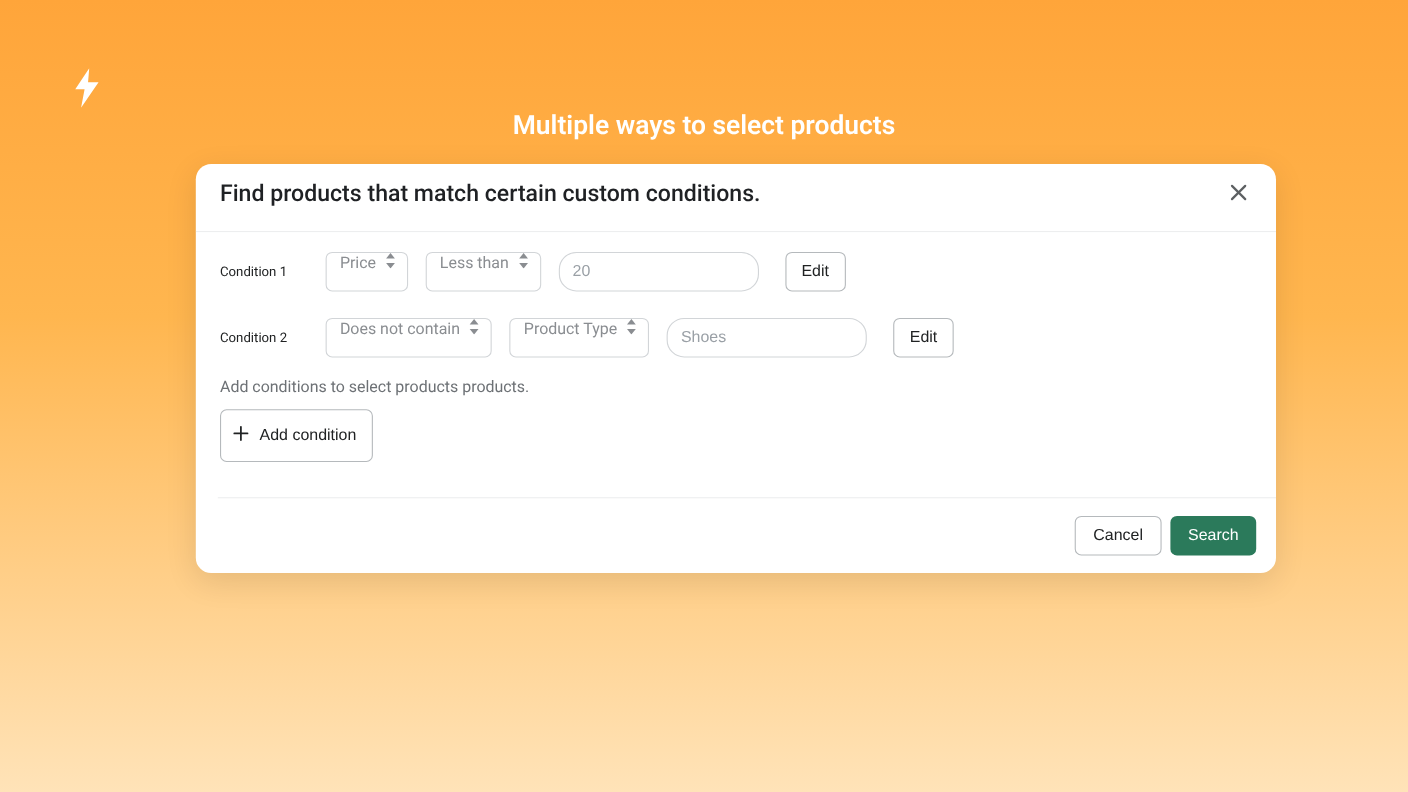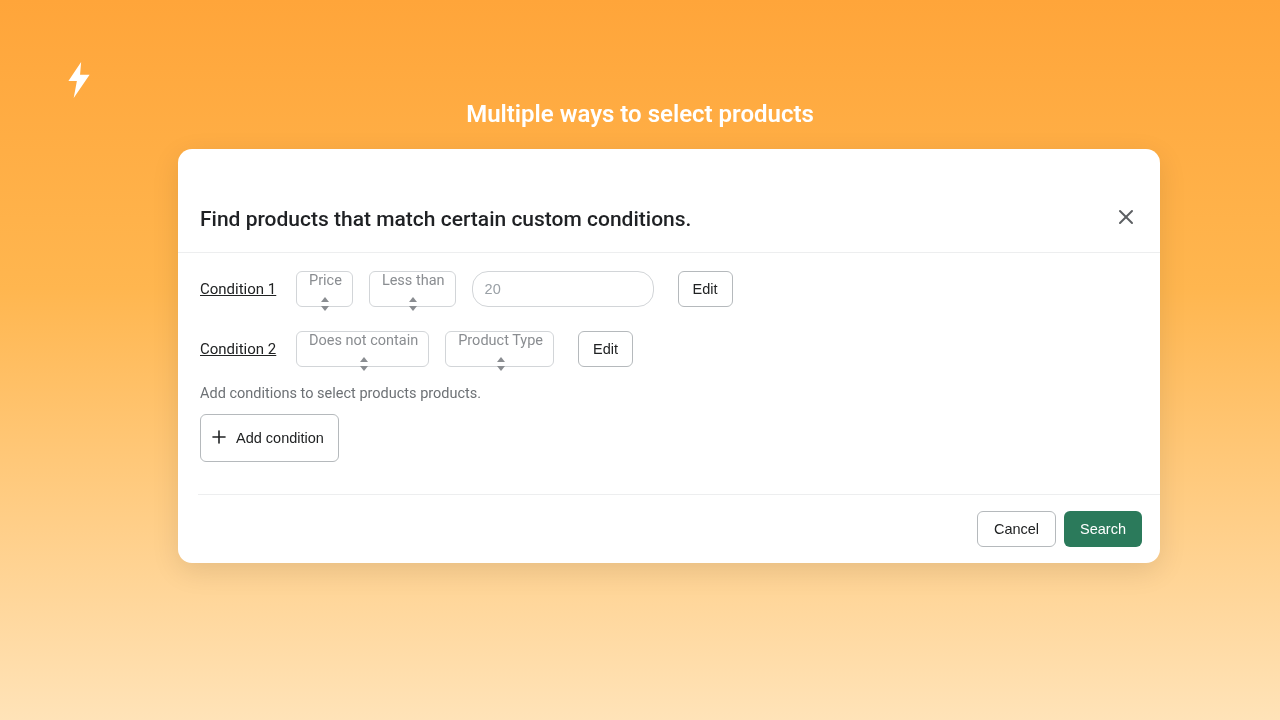--- a/index.html
+++ b/index.html
@@ -33,23 +33,22 @@
       width: 982px;
       background: #ffffff;
       border-radius: 14px;
       box-shadow: 0 8px 28px rgba(0,0,0,0.10);
       overflow: hidden;
     }
     .modal-header {
       display: flex;
       align-items: center;
       justify-content: space-between;
-      padding: 23px 20px 18px 22px;
+      padding: 12px 20px 18px 22px;
       border-bottom: 1px solid #edeeef;
-      margin-top: 31px;
     }
     .modal-header h2 {
       font-size: 21px;
       font-weight: 500;
       color: #1f2124;
     }
     .close-btn {
       background: none;
       border: none;
       cursor: pointer;
@@ -59,39 +58,37 @@
     .modal-body {
       padding: 18px 22px 32px 22px;
     }
     .row {
       display: flex;
       align-items: center;
       gap: 16px;
       margin-bottom: 24px;
     }
     .row-label {
-      font-size: 15px;
+      font-size: 12px;
       color: #202223;
       width: 80px;
       flex-shrink: 0;
-      text-decoration: underline;
     }
     .pseudo-select {
       display: inline-flex;
       align-items: center;
       gap: 8px;
       height: 36px;
       padding: 0 10px 16px 12px;
       border: 1px solid #d2d5d8;
       border-radius: 6px;
       background: #fff;
       color: #8a8d91;
       font-size: 14.5px;
       cursor: pointer;
-      flex-direction: column;
     }
     .pseudo-select .sort-icon {
       flex-shrink: 0;
     }
     .text-input {
       height: 36px;
       padding: 0 12px;
       border: 1px solid #d2d5d8;
       border-radius: 16px;
       background: #fff;
@@ -230,20 +227,21 @@
       <div class="pseudo-select">
         <span>Product Type</span>
         <span class="sort-icon">
           <svg width="10" height="14" viewBox="0 0 10 14" fill="#8a8d91">
             <path d="M5 0 L9 5 H1 Z"></path>
               <path d="M5 14 L1 9 H9 Z"></path>
           </svg>
         </span>
       </div>
 
+      <input class="text-input" style="width: 182px;" type="text" placeholder="Shoes">
 
       <button class="edit-btn">Edit</button>
     </div>
 
     <div class="helper-text">Add conditions to select products products.</div>
 
     <button class="add-btn">
       <span>
         <svg width="16" height="16" viewBox="0 0 16 16" stroke="#202223" stroke-width="1.6" stroke-linecap="round">
           <line x1="8" y1="2" x2="8" y2="14"></line>

